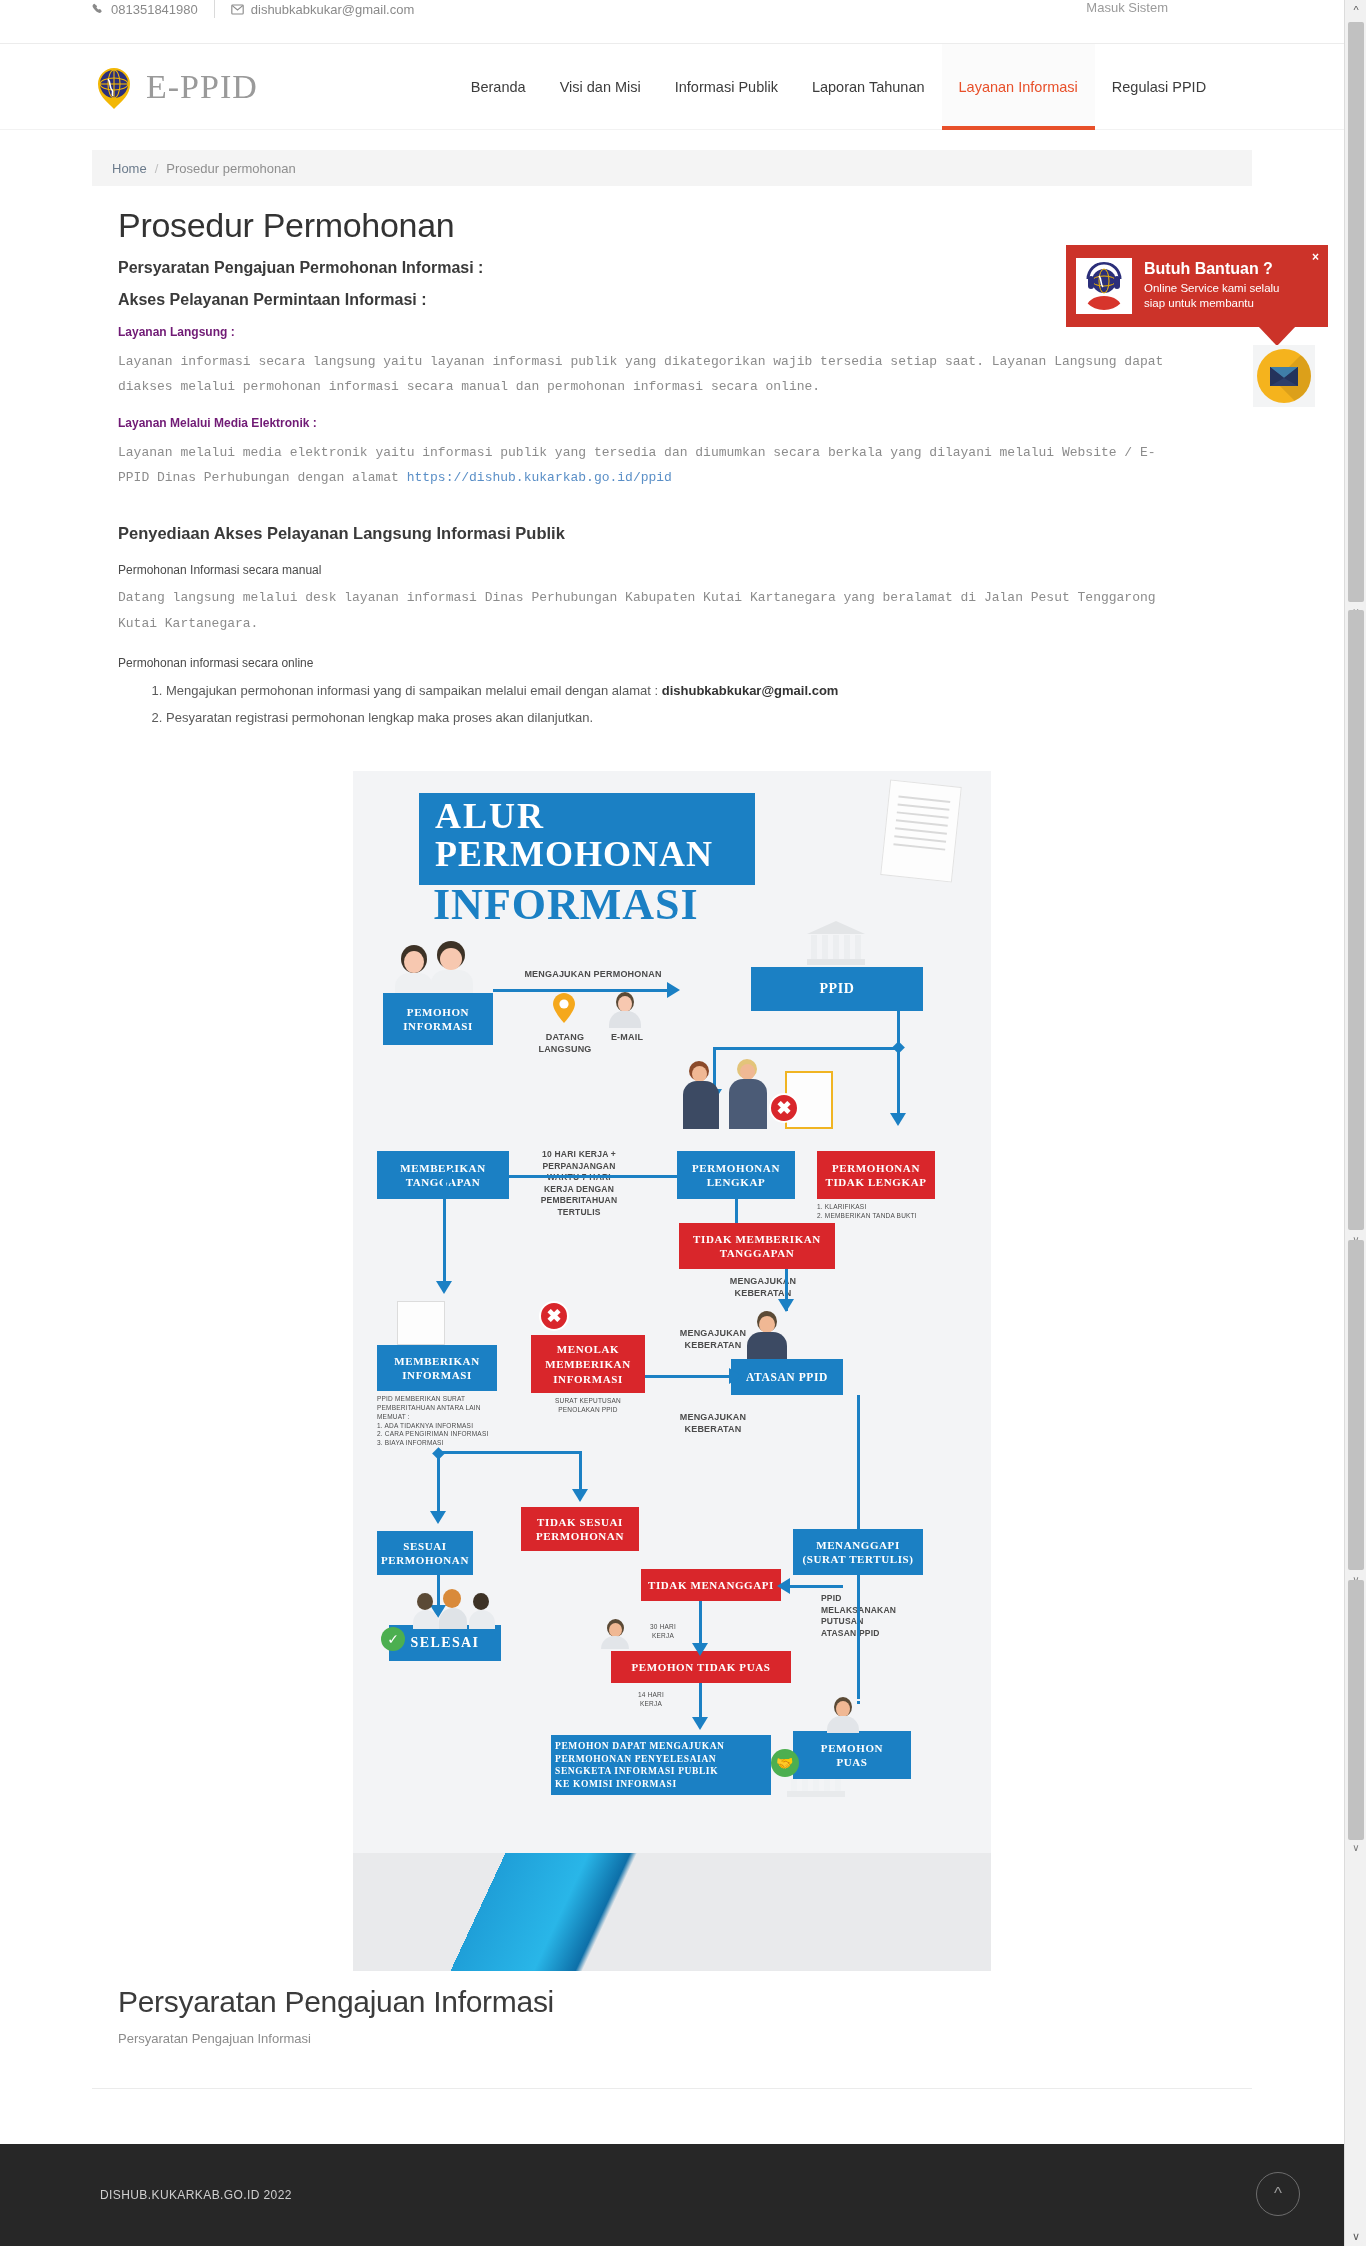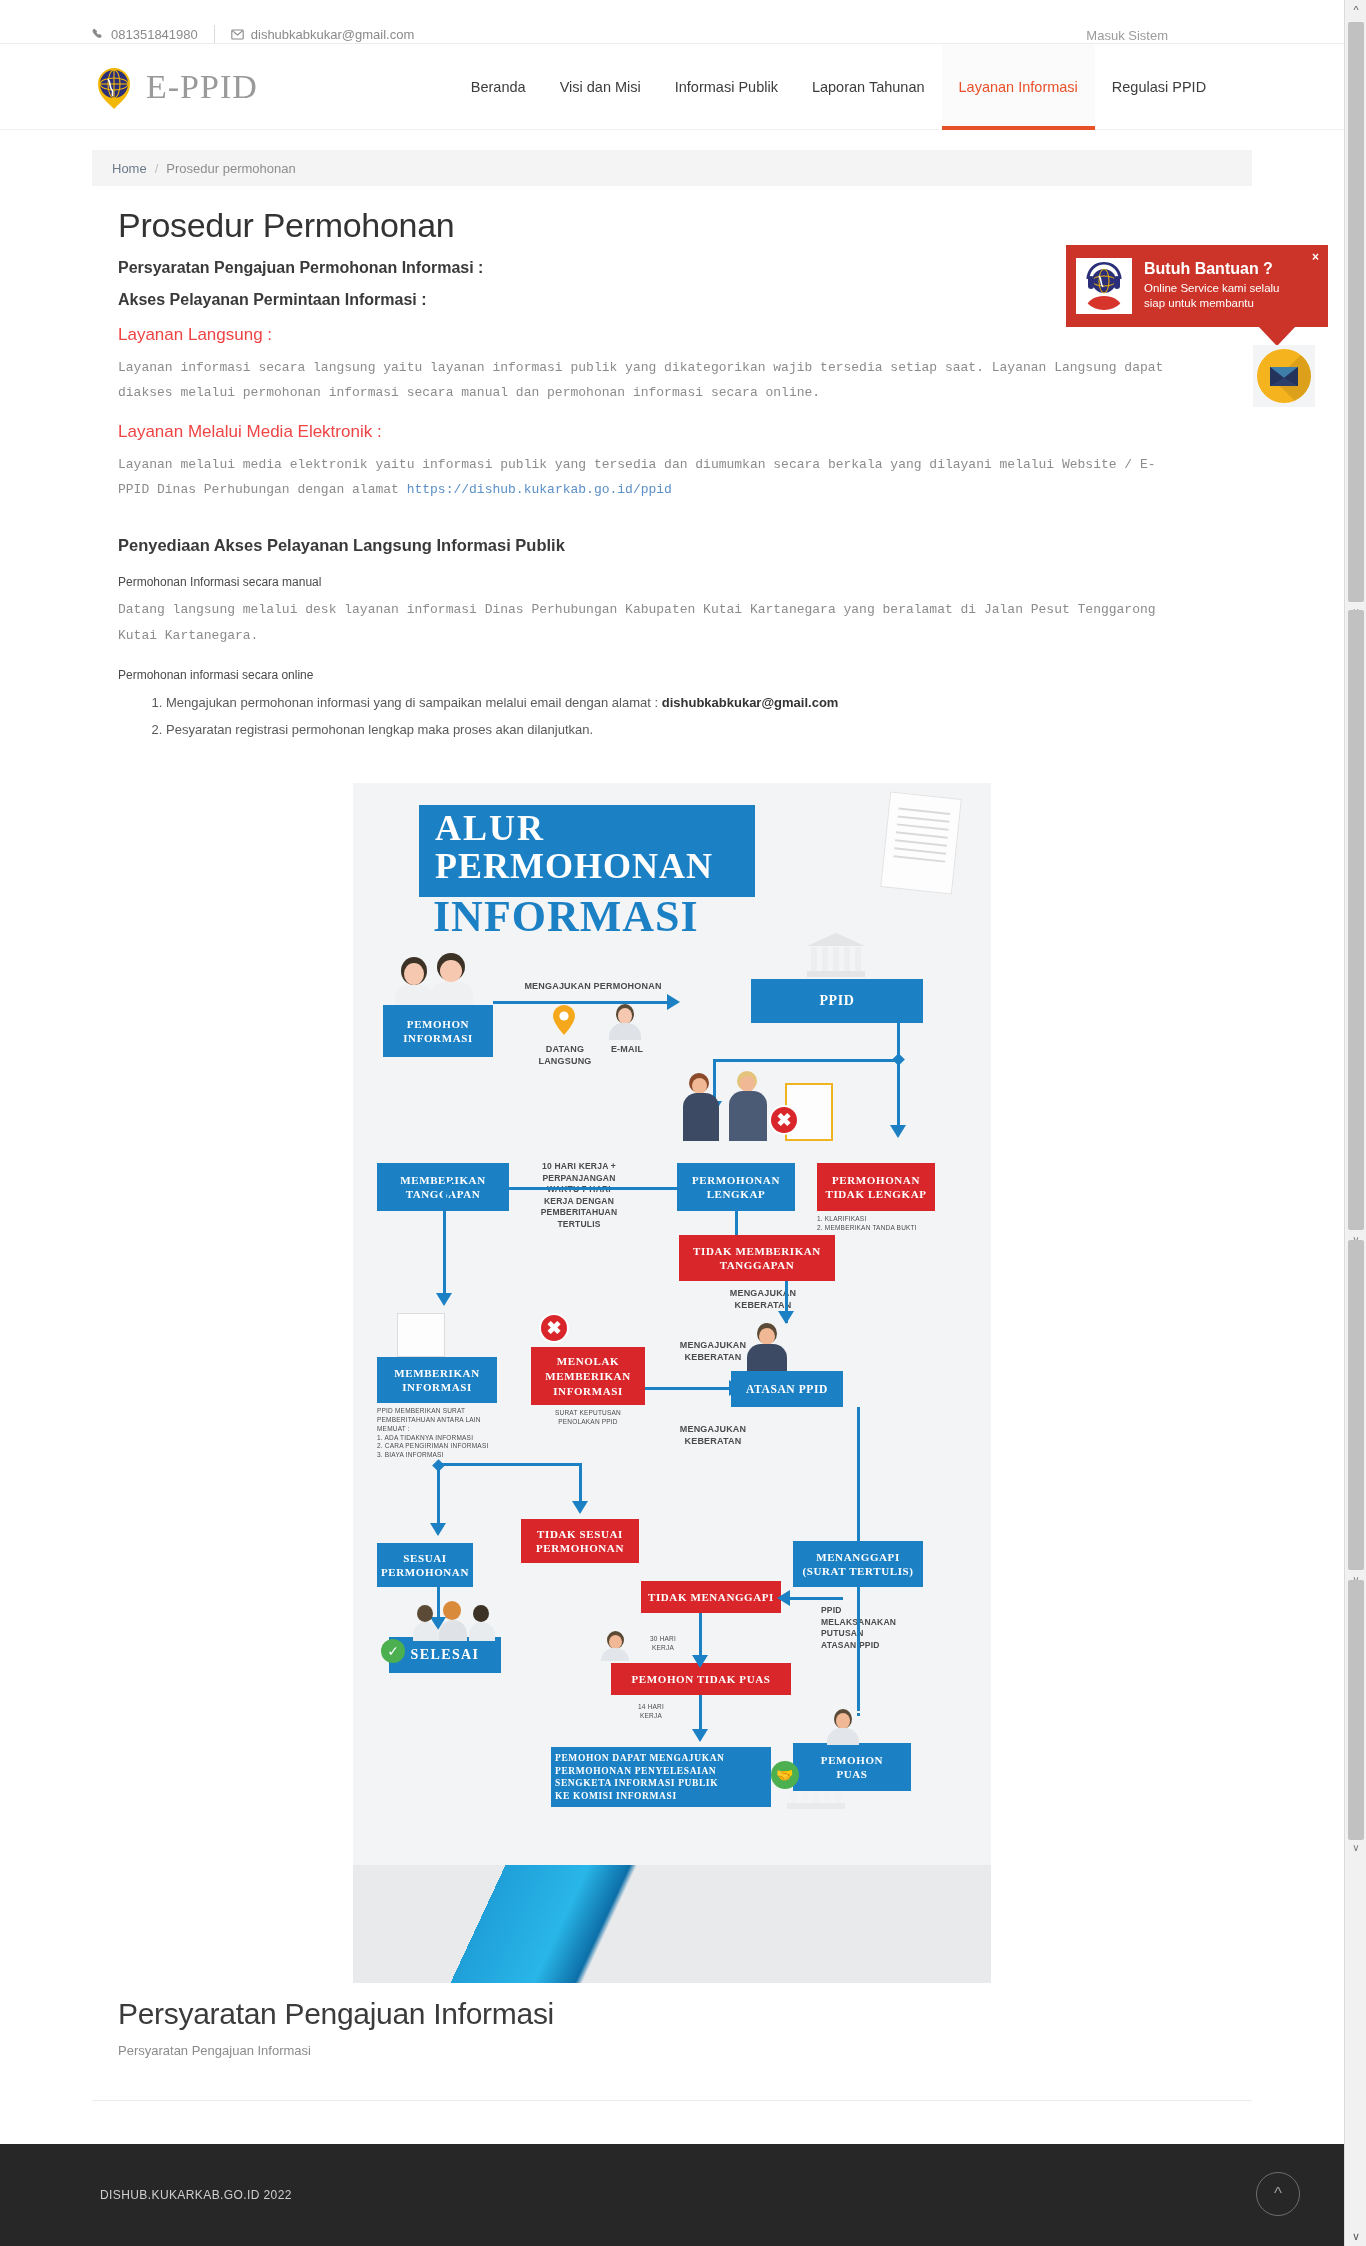--- a/index.html
+++ b/index.html
@@ -57,21 +57,21 @@
     width: 1344px;
     height: 2246px;
     background: #ffffff;
   }
 
   
   .topbar {
     height: 44px;
     border-bottom: 1px solid #ececec;
     display: flex;
-    align-items: flex-end;
+    align-items: flex-start;
     padding: 0 0 0 92px;
     background: #fff;
   }
   .topbar-left { display: flex; align-items: center; gap: 0; }
   .tb-item {
     display: flex; align-items: center; gap: 7px;
     font-size: 13px; color: #8a8a8a;
     padding: 0 16px;
   }
   .tb-item:first-child { padding-left: 0; }
@@ -161,23 +161,23 @@
   }
   .body-wrap { padding-left: 26px; }
 
   h3.sec-bold {
     font-size: 16px;
     font-weight: bold;
     color: #3a3a3a;
     margin: 14px 0 8px;
   }
   h4.sec-reg {
-    font-size: 17px;
-    font-weight: normal;
-    color: #ef4444;
+    font-size: 12px;
+    font-weight: bold;
+    color: #701a75;
     margin: 16px 0 10px;
   }
   h4.sec-reg-sm {
     font-size: 12px;
     font-weight: normal;
     color: #4a4a4a;
     margin: 20px 0 8px;
   }
   h3.sec-bold-lg {
     font-size: 16.5px;

